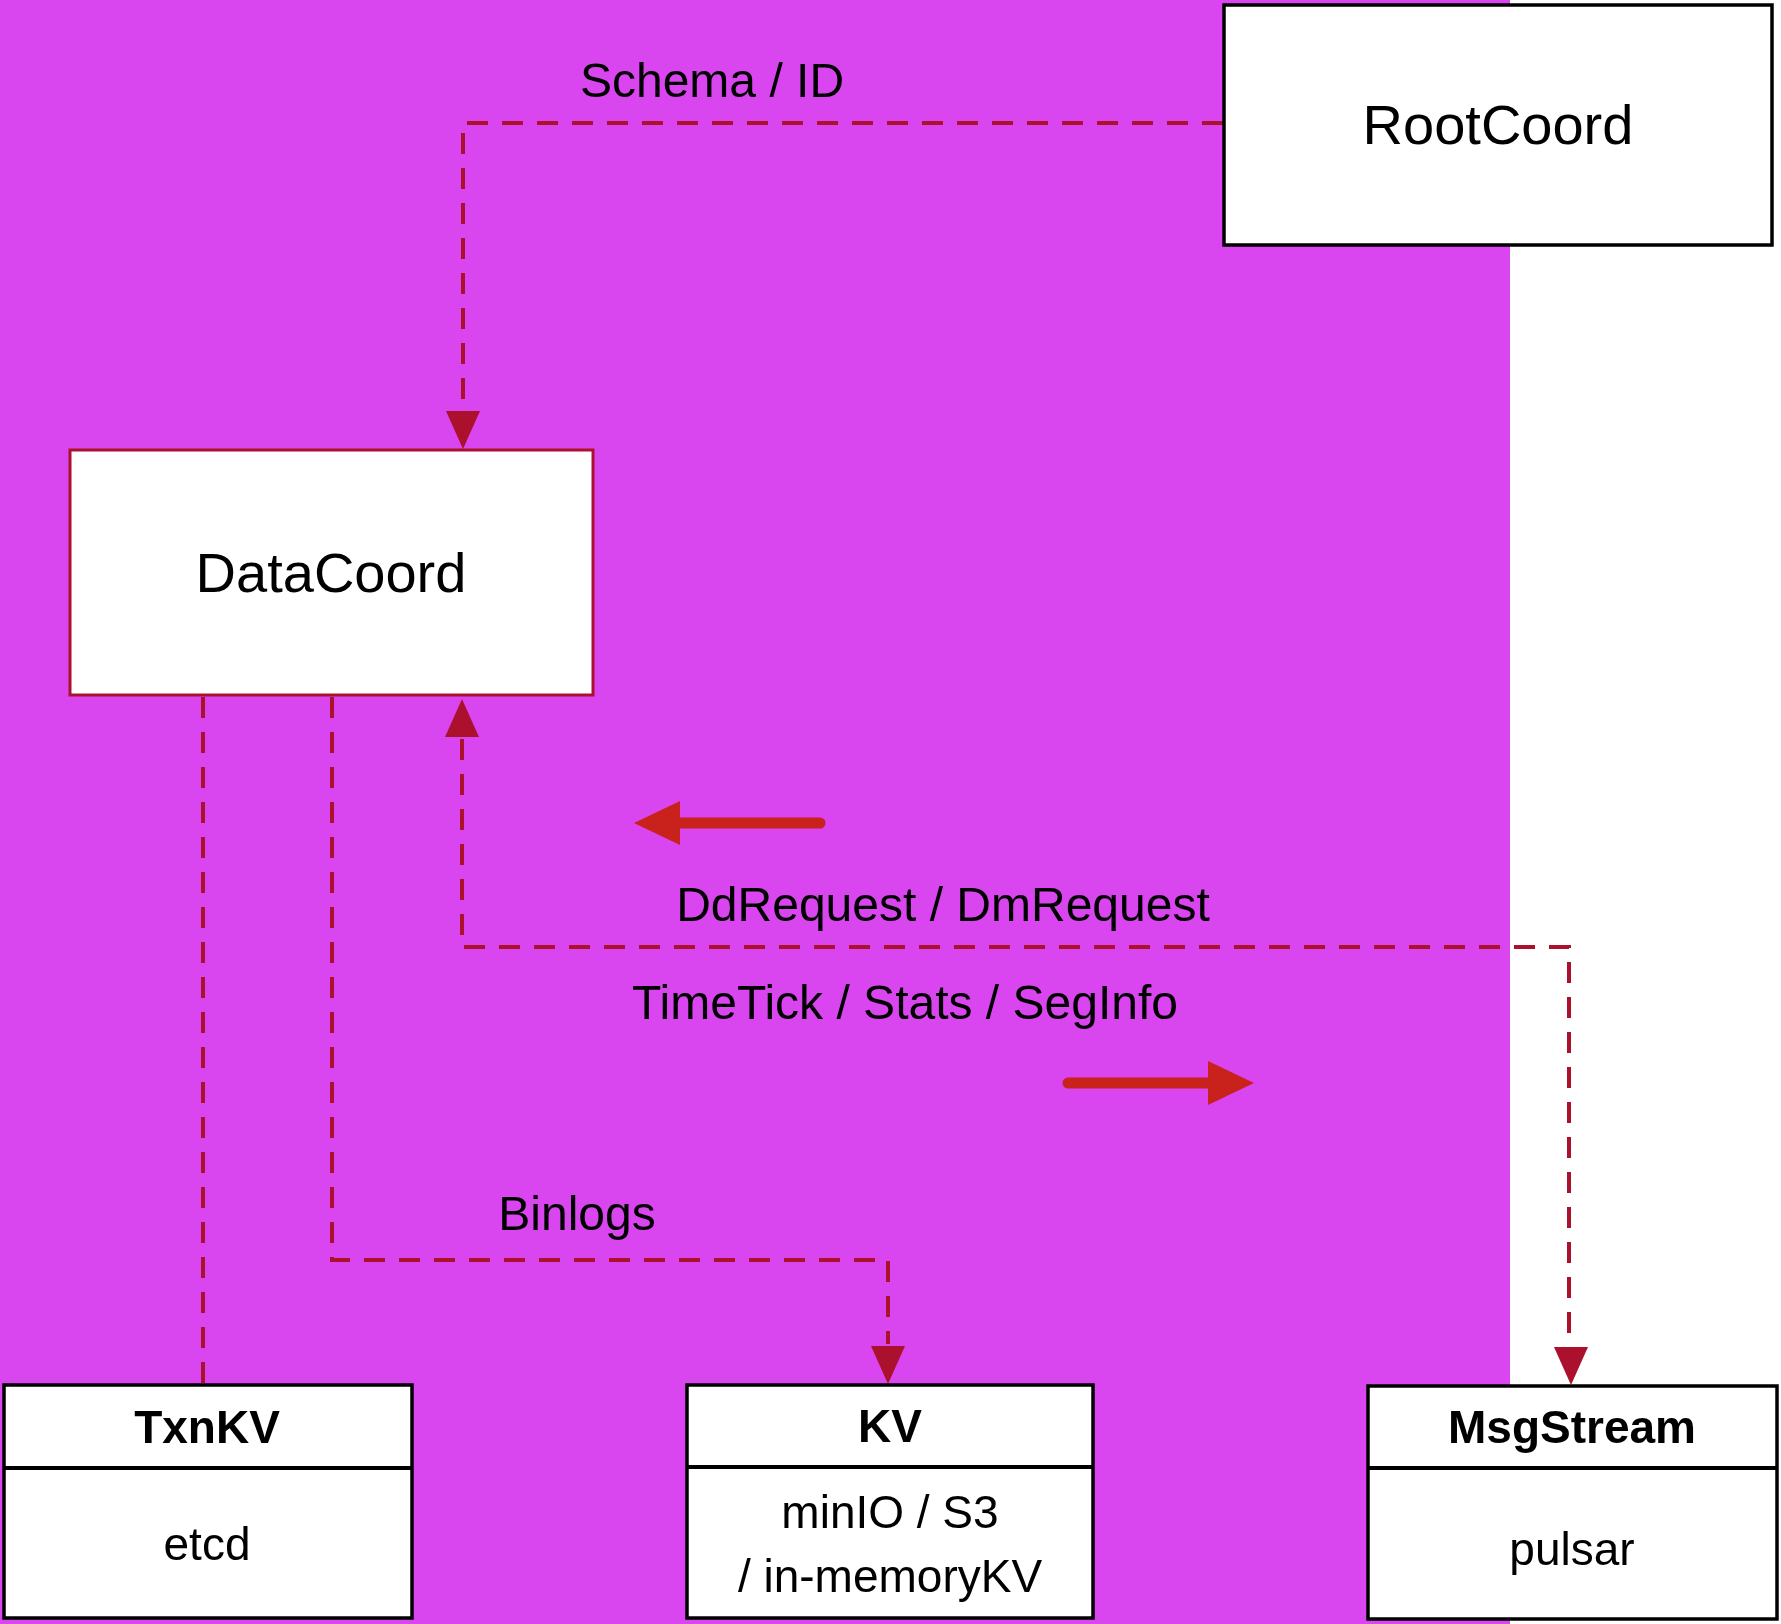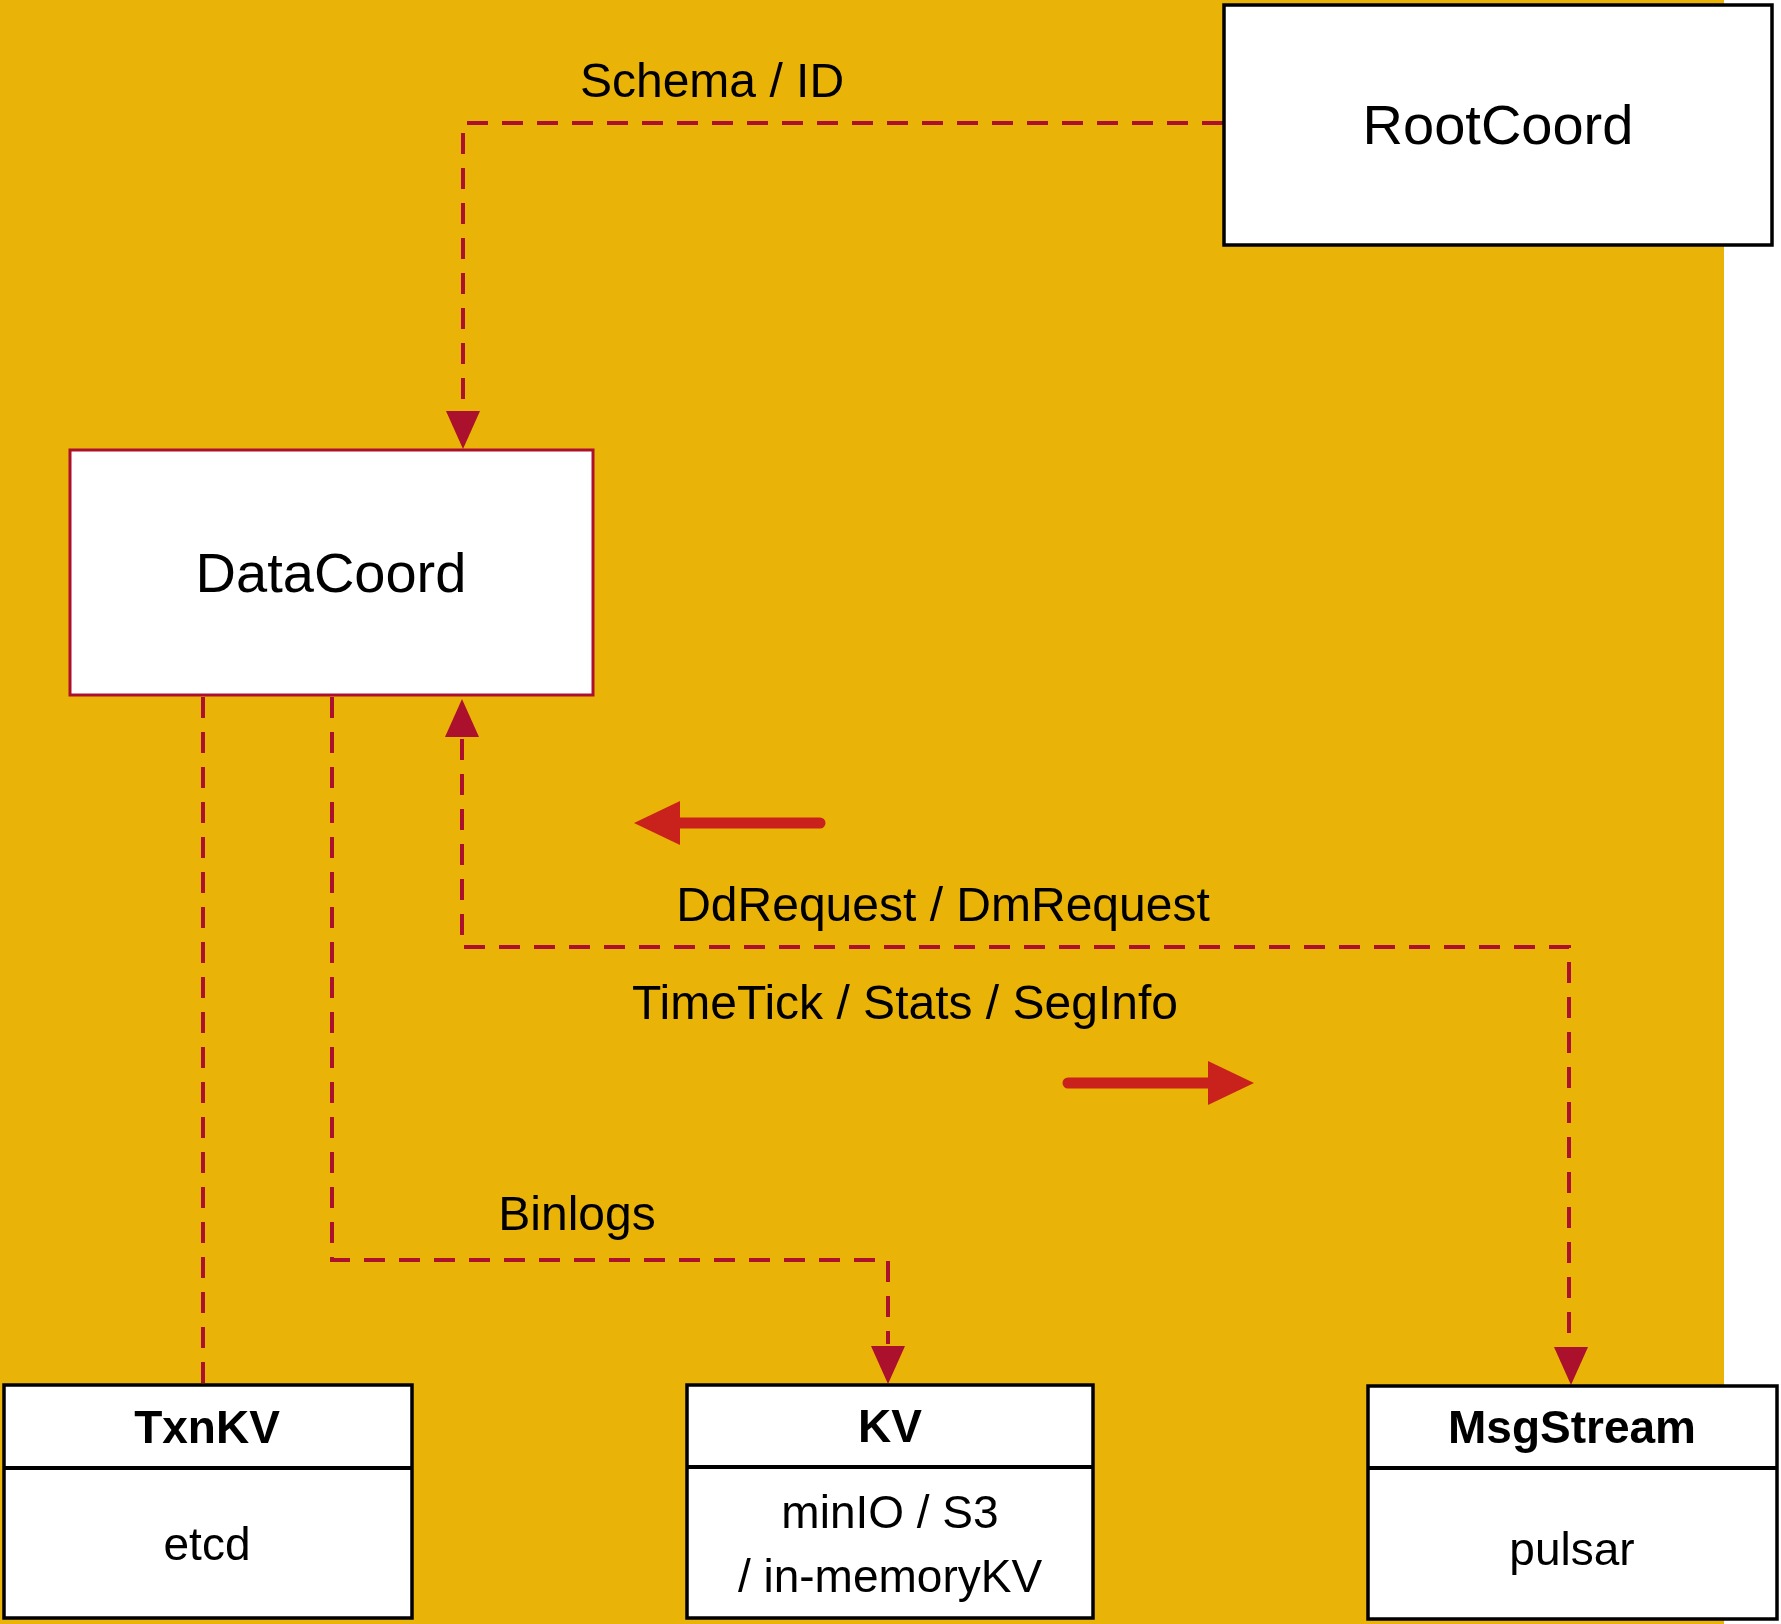--- a/index.html
+++ b/index.html
@@ -2,23 +2,23 @@
 <html><head>
 <meta charset="utf-8">
 <style>
   html, body {
     margin: 0;
     padding: 0;
     background: #ffffff;
   }
   .stage {
     position: relative;
-    width: 1724px;
+    width: 1510px;
     height: 1624px;
-    background: #eab308;
+    background: #d946ef;
     font-family: "Liberation Sans", sans-serif;
   }
   svg { display: block; }
 
   .box {
     fill: #ffffff;
     stroke-width: 3.5;
   }
   .box-red { stroke-width: 3; }
 

